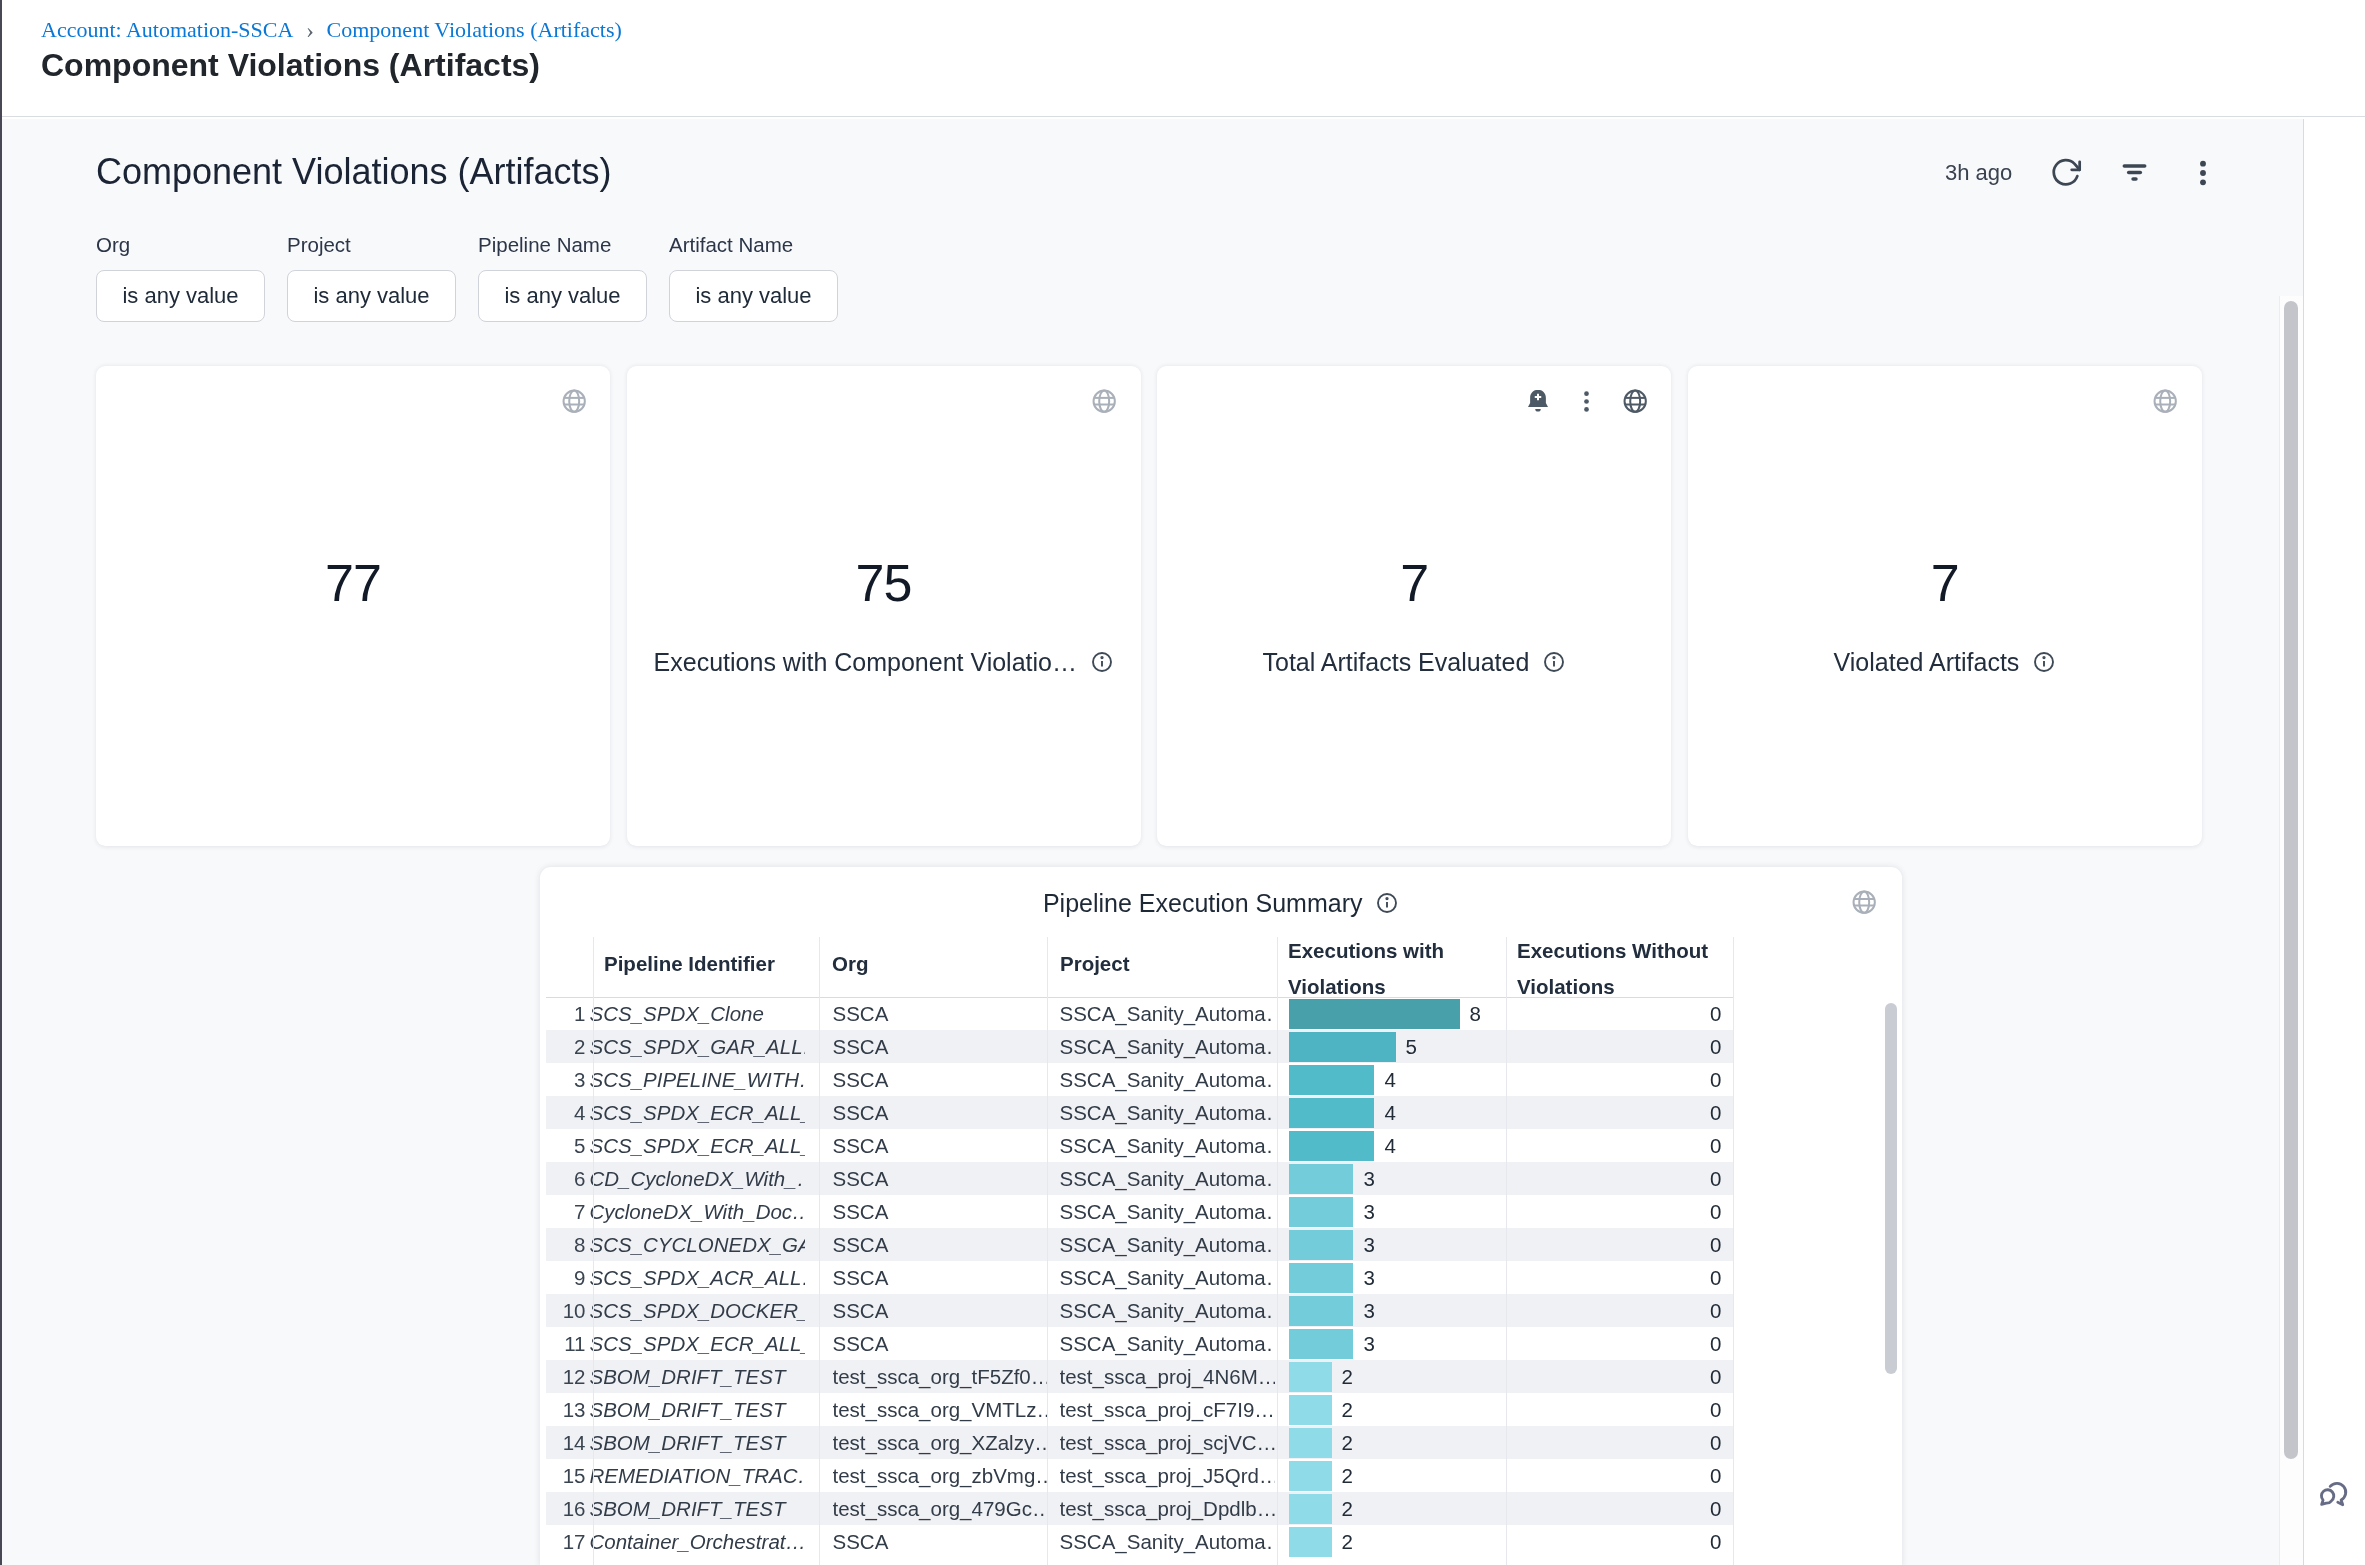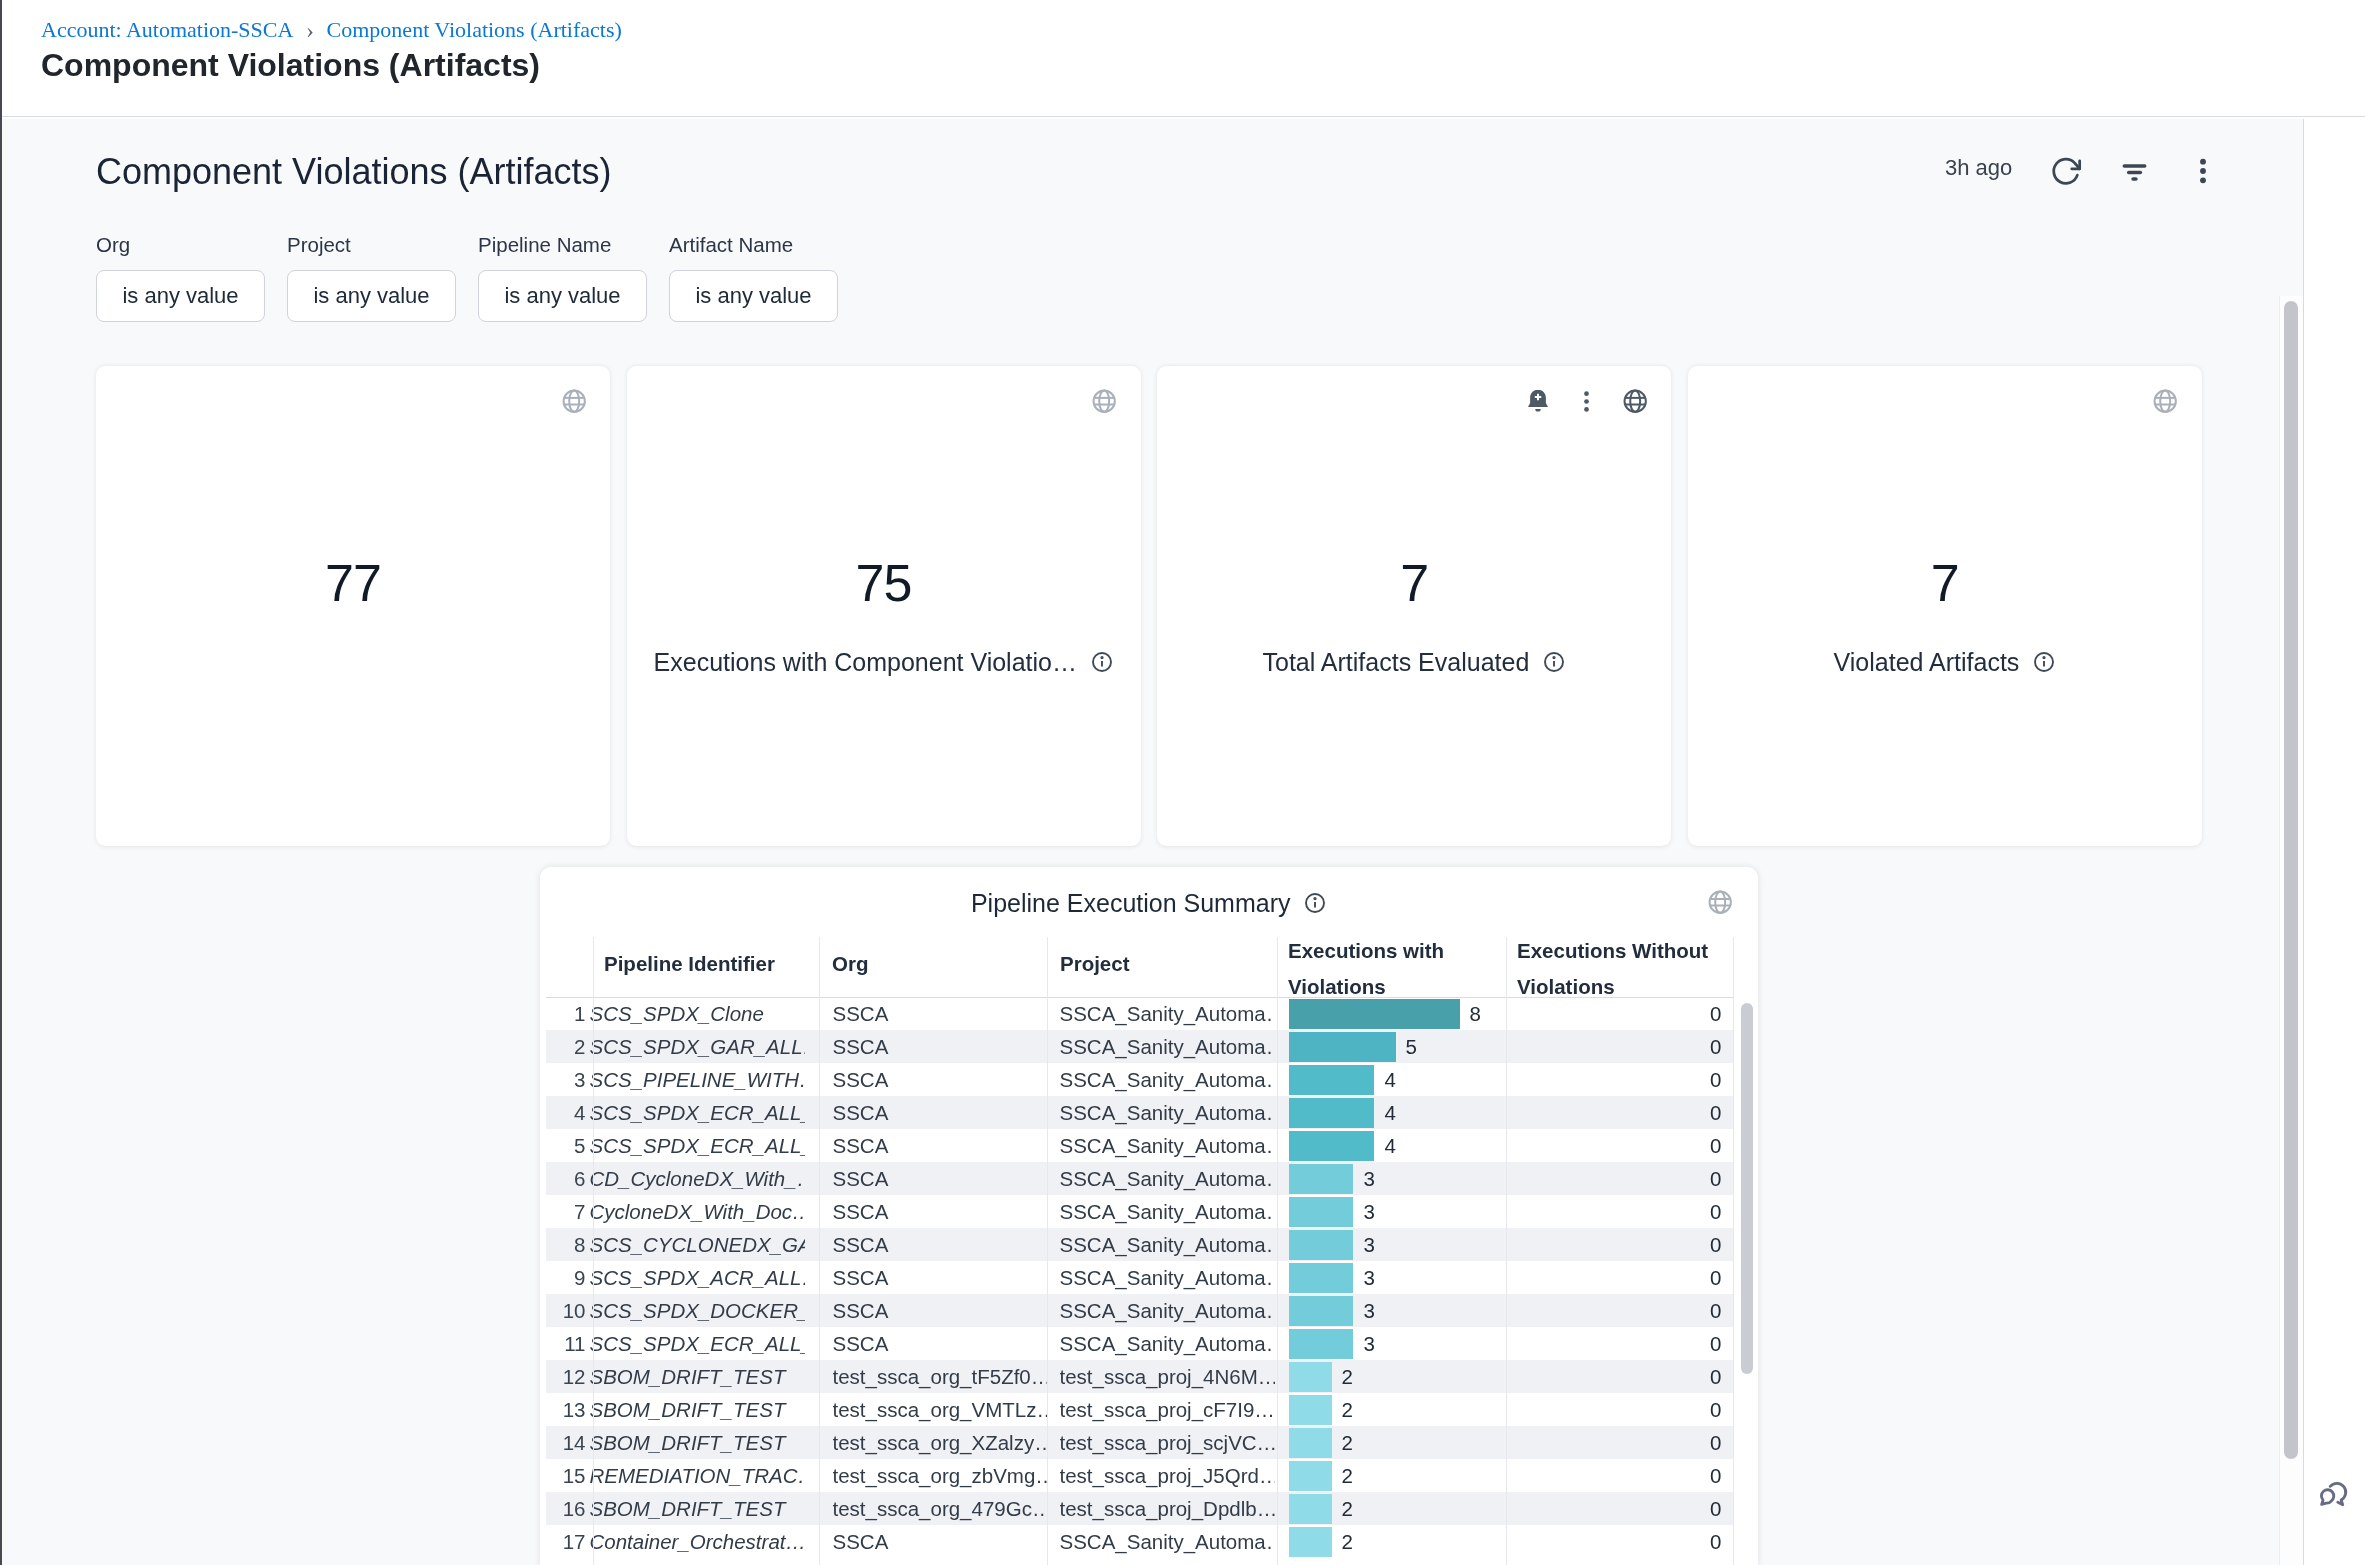--- a/index.html
+++ b/index.html
@@ -14,21 +14,21 @@
   .breadcrumb{position:absolute;left:41px;top:17.4px;display:flex;align-items:center;gap:12.6px;
               font-size:22px;color:#0a78d6;font-family:Liberation Serif, serif;}
   .breadcrumb a{color:#0a78d6;text-decoration:none;cursor:pointer;}
   .crumb-sep{color:#5c6670;font-size:24px;line-height:22px;}
   .page-title{position:absolute;left:41px;top:47px;margin:0;font-size:32px;font-weight:700;color:#21262c;}
 
   
   .panel{position:absolute;left:0;top:119px;width:2304px;height:1447px;background:#f8f9fb;
          border-right:0.8px solid #d9dbe2;}
   .dash-title{position:absolute;left:96px;top:32px;margin:0;font-size:36px;font-weight:500;color:#1b2434;}
-  .dash-controls{position:absolute;left:1945px;top:36px;display:flex;align-items:flex-start;gap:35px;color:#3d4754;}
+  .dash-controls{position:absolute;left:1945px;top:36px;display:flex;align-items:center;gap:35px;color:#3d4754;}
   .refreshed{font-size:22px;color:#39424e;margin-right:1.6px;}
   .icon-btn{background:none;border:none;padding:0;cursor:pointer;color:#3d4754;display:flex;align-items:center;}
   .icon-btn svg{display:block;}
 
   
   .filters{position:absolute;left:96px;top:114px;display:flex;gap:22px;}
   .filter{display:flex;flex-direction:column;}
   .filter-label{font-size:20.5px;font-weight:500;color:#2c3648;margin-bottom:12.6px;}
   .filter-label .req{color:#8a93a0;margin-left:6.3px;}
   .filter-btn{height:52px;min-width:169px;padding:0 24px;border:1.6px solid #d0d3da;border-radius:8px;
@@ -42,21 +42,21 @@
   .card-icons{position:absolute;top:20.5px;right:22px;display:flex;align-items:center;gap:20.5px;color:#aab0b9;}
   .card-icons.dark{color:#4e5966;}
   .card-icons .icon{display:flex;cursor:pointer;}
   .stat-value{position:absolute;top:183px;left:0;width:100%;text-align:center;
               font-size:52px;line-height:68px;font-weight:500;color:#121a28;letter-spacing:-0.8px;}
   .stat-label{position:absolute;top:281px;left:0;width:100%;display:flex;justify-content:center;
               align-items:center;gap:12.6px;font-size:25px;color:#222e3d;line-height:30px;}
   .info-i{display:flex;color:#3f4a57;cursor:pointer;}
 
   
-  .table-card{position:absolute;left:540px;top:748px;width:1218px;height:699px;background:#fff;
+  .table-card{position:absolute;left:540px;top:748px;width:1362px;height:699px;background:#fff;
               border-radius:11px 11px 0 0;box-shadow:0 0.8px 6.3px rgba(30,40,60,.12);overflow:hidden;}
   .table-title{position:absolute;top:22px;left:0;width:100%;display:flex;justify-content:center;
                align-items:center;gap:12.6px;font-size:25px;color:#1e2937;line-height:28.4px;}
   .globe-corner{position:absolute;top:20.5px;right:24px;color:#aab0b9;display:flex;cursor:pointer;}
   .th{position:absolute;font-size:20.5px;font-weight:700;color:#222e3d;}
   .th.single{top:83px;line-height:27px;}
   .th.double{top:66px;line-height:36px;}
   .thead-border{position:absolute;top:130px;left:5.5px;width:1188px;height:0.8px;background:#d9dbe0;}
   .tbody{position:absolute;top:130px;left:0;width:100%;}
   .trow{position:relative;height:33px;margin-left:5.5px;width:1188px;cursor:pointer;}

